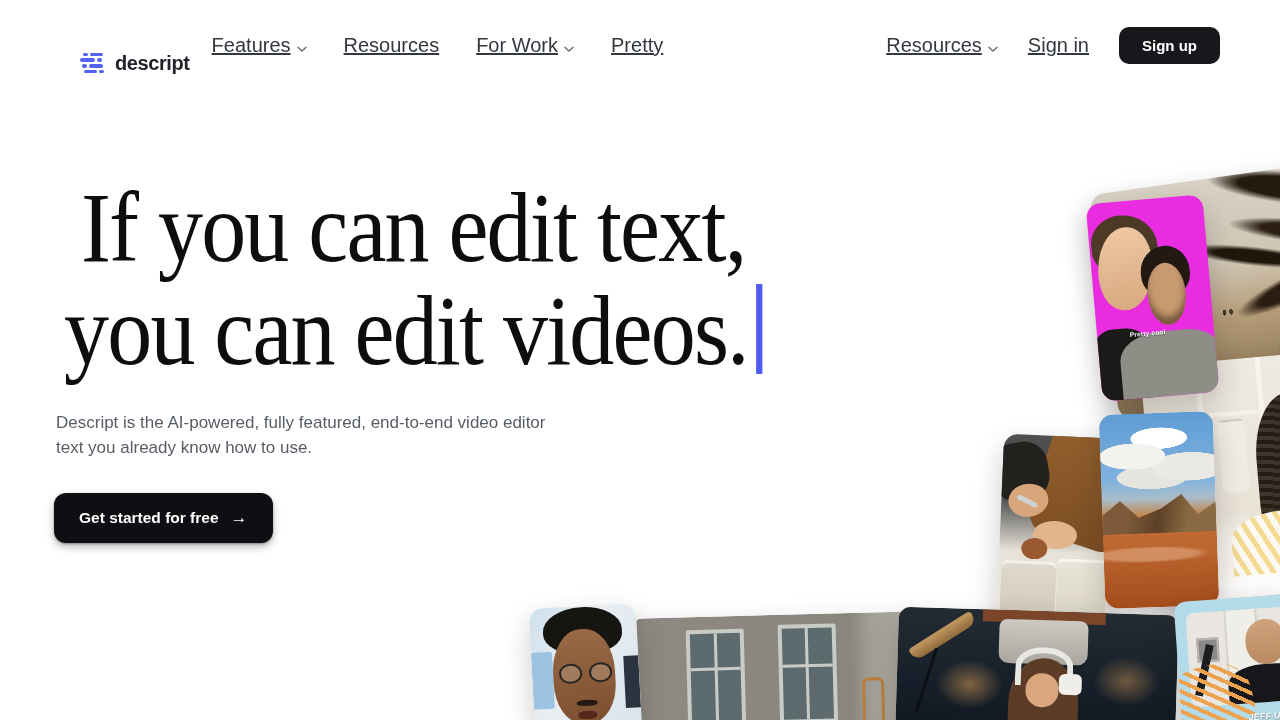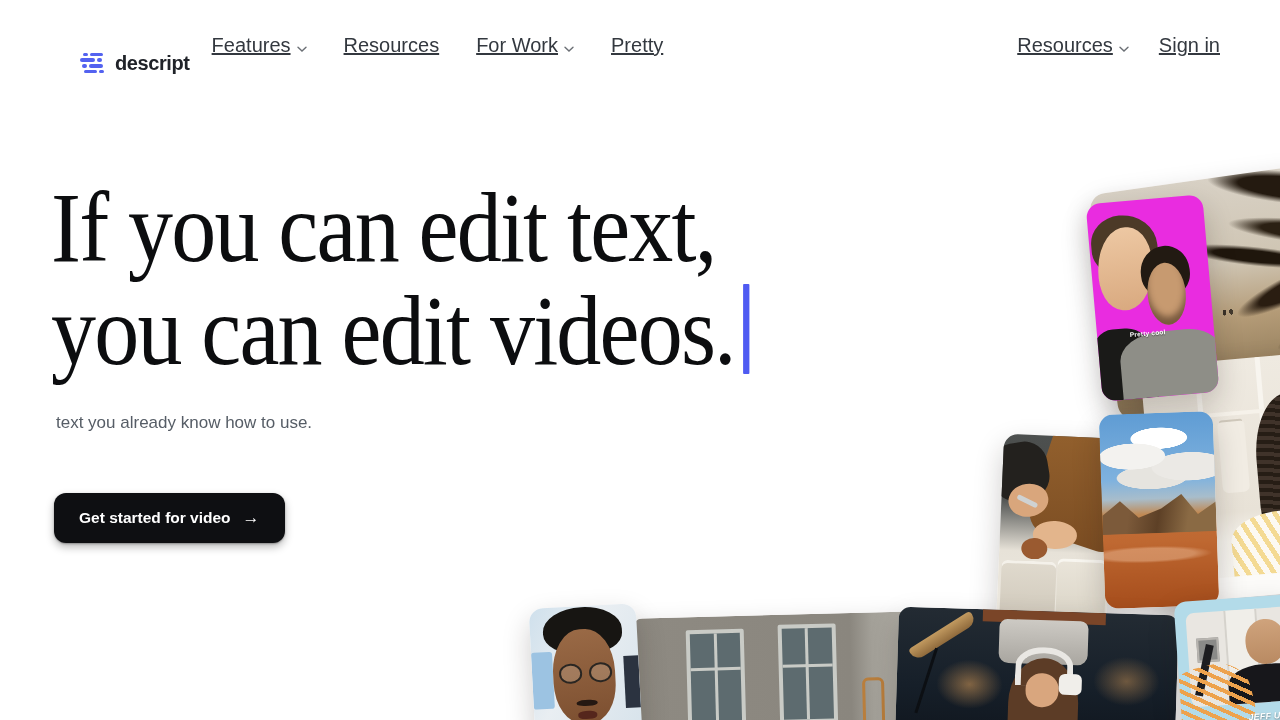--- a/index.html
+++ b/index.html
@@ -29,21 +29,21 @@
   .chev { display:inline-block; opacity:.75; margin-top:2px; }
 
   .header-right { margin-left:auto; display:flex; align-items:center; gap:30px; }
   .btn-signup {
     background:#16181c; color:#fff; font-size:15px; font-weight:600;
     padding:10px 23px; border-radius:10px; border:none; cursor:pointer;
     font-family:"Liberation Sans", sans-serif;
   }
 
   
-  .hero-heading { position:absolute; left:51px; top:176px; z-index:10; }
+  .hero-heading { position:absolute; left:64px; top:176px; z-index:10;text-align:center; }
   .hero-line {
     font-family:"Liberation Serif", serif;
     font-size:100px; line-height:103px; font-weight:400;
     color:#0c0d0f; letter-spacing:-2px; white-space:nowrap;
     transform:scaleX(0.9); transform-origin:0 50%;
   }
   .cursor {
     display:inline-block; width:7px; height:90px; margin-left:9px;
     vertical-align:-10px; border-radius:1px;
   }
@@ -286,34 +286,36 @@
   <div class="header-right">
     <span class="nav-item">
       <span>Resources</span>
       <span class="chev">
         <svg width="10" height="7" viewBox="0 0 10 7">
             <path d="M1 1.2l4 3.8 4-3.8" stroke="#3a4047" stroke-width="1.4" fill="none" stroke-linecap="round"></path>
           </svg>
       </span>
     </span>
     <span class="nav-item">Sign in</span>
+    <button class="btn-signup">Sign up</button>
   </div>
 </header>
 
 <div class="hero-heading">
   <div class="hero-line">If you can edit text,</div>
   <div class="hero-line"><span>you can edit videos.</span><span class="cursor" id="hero-cursor" style="background: rgb(79, 91, 242);"></span></div>
 </div>
 
 <div class="hero-sub">
+  <div>Descript is the AI-powered, fully featured, end-to-end video editor</div>
   <div>text you already know how to use.</div>
 </div>
 
 <button class="cta">
-  <span>Get started for video</span>
+  <span>Get started for free</span>
   <span class="arrow">→</span>
 </button>
 
 <div class="thumb t-beach">
   <div class="shape branch1"></div>
   <div class="shape branch2"></div>
   <div class="shape couple"></div>
 </div>
 
 <div class="thumb t-pink">

